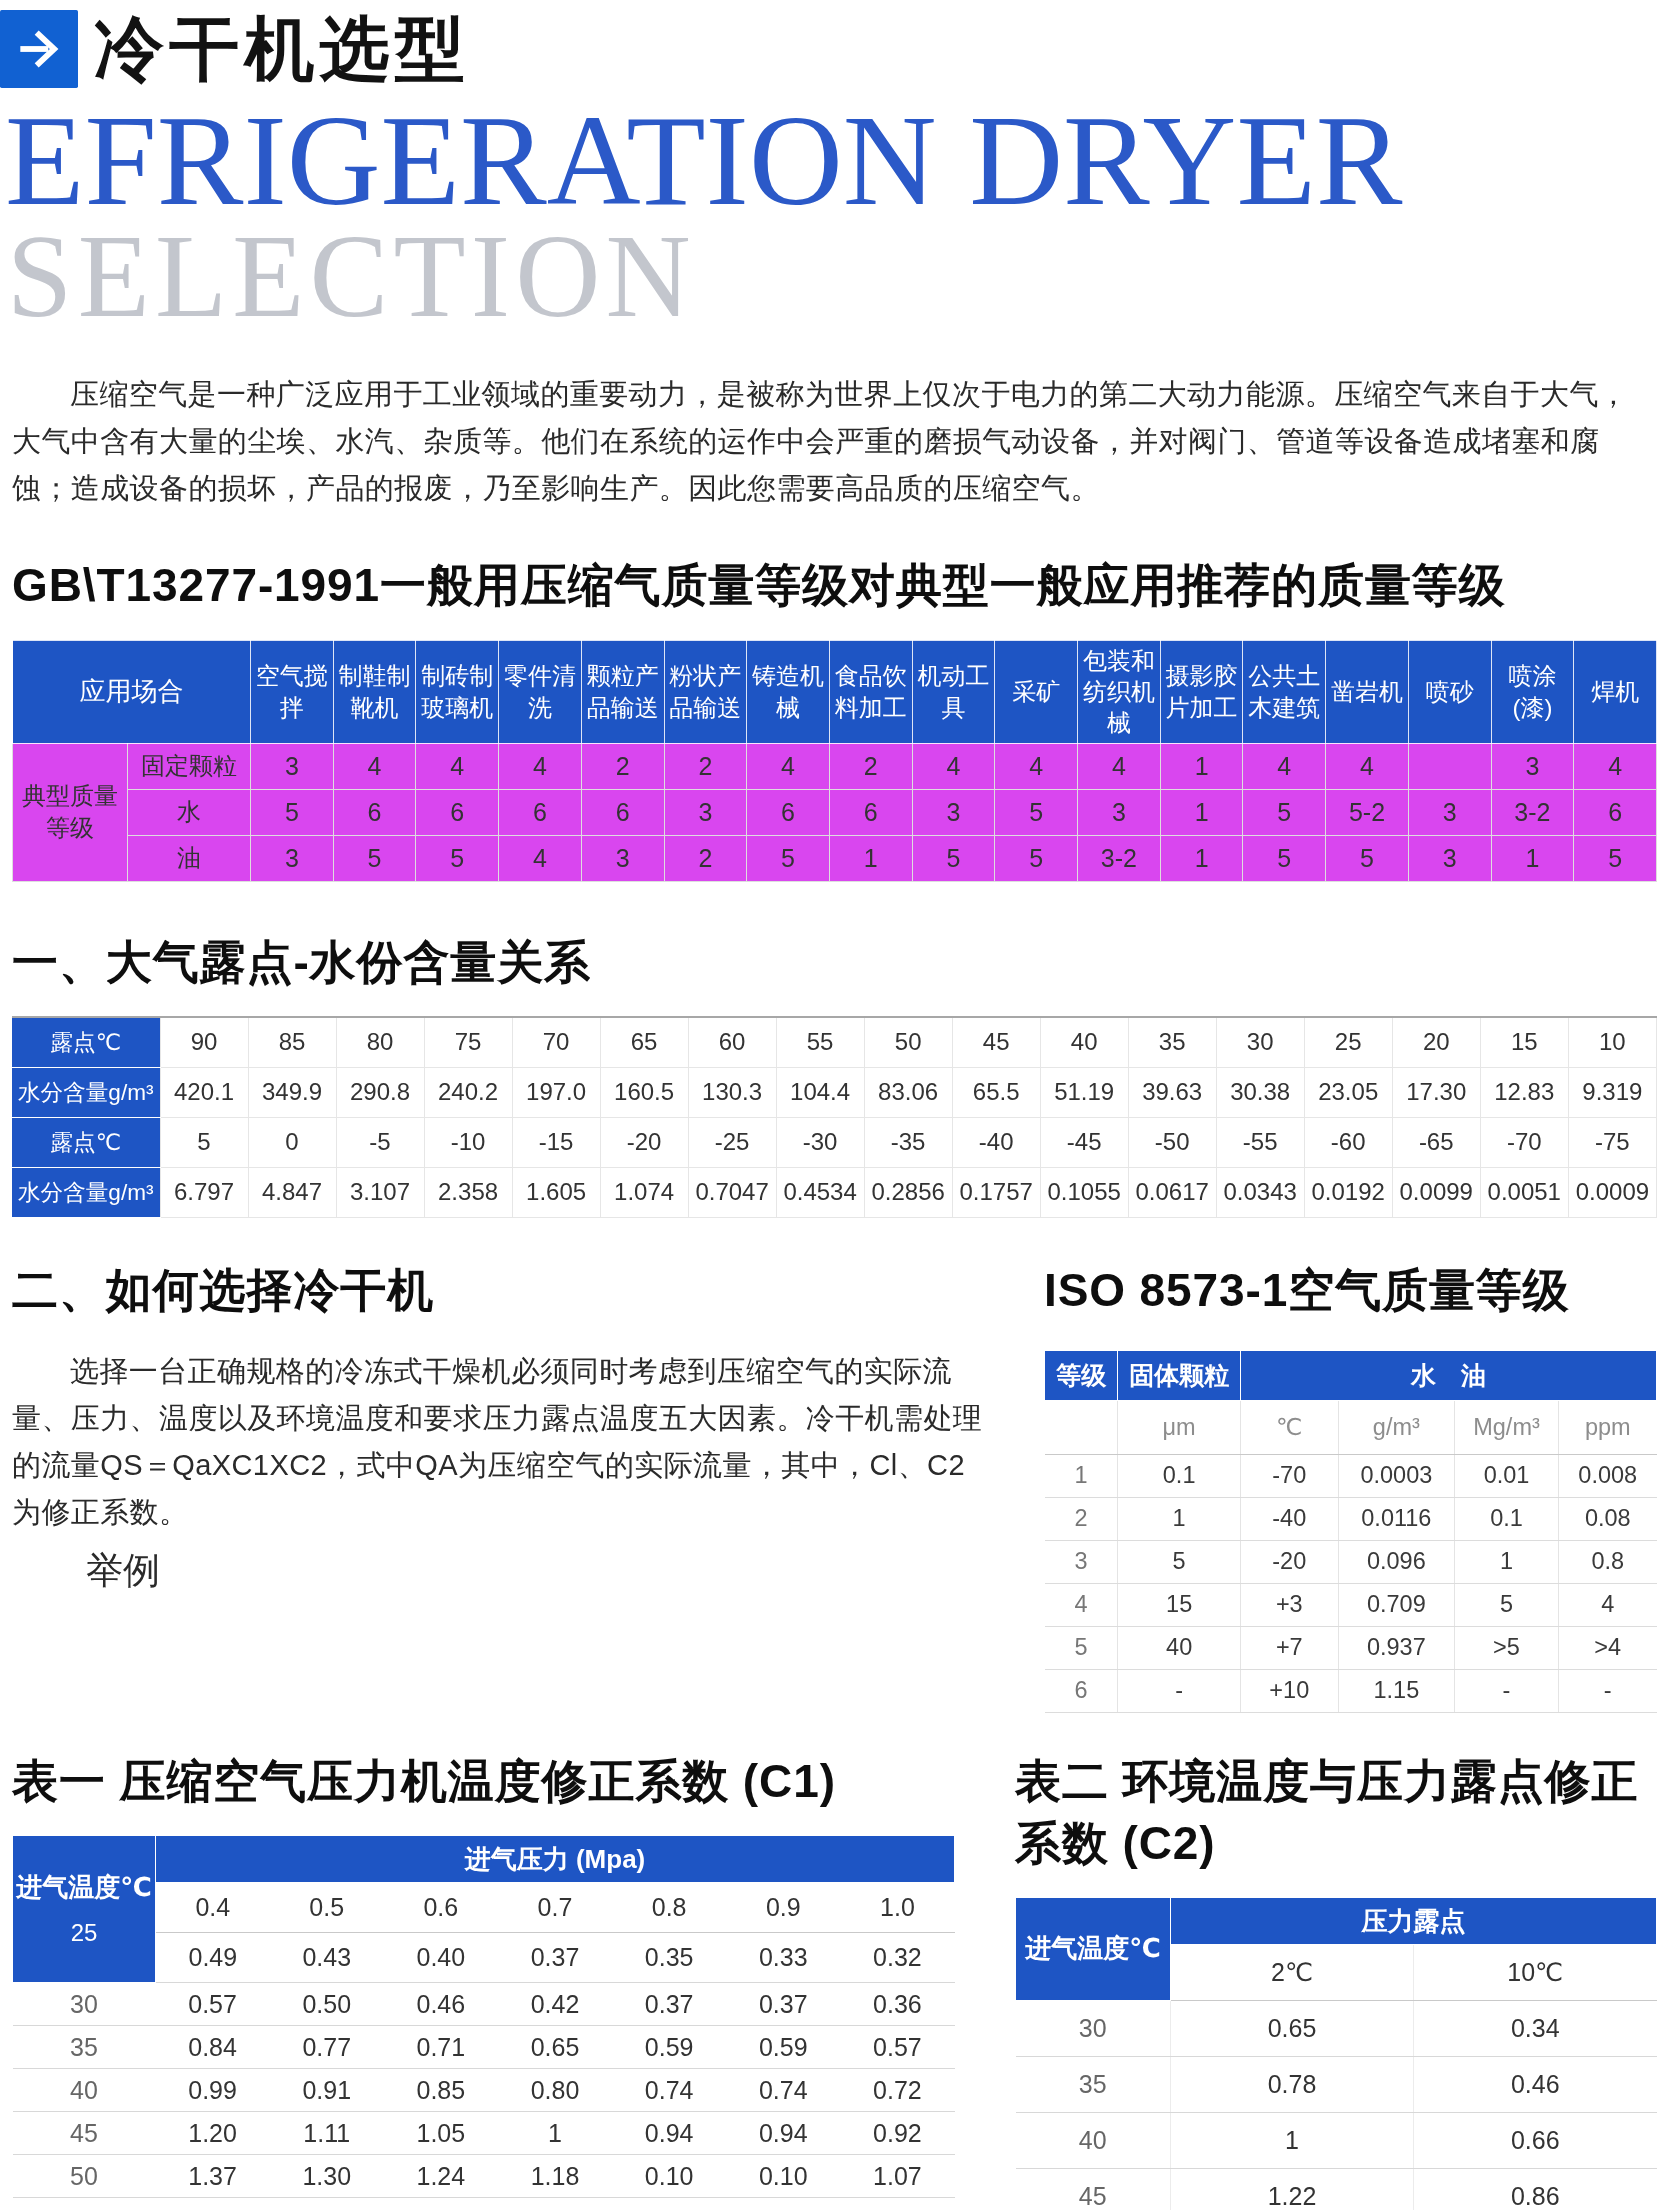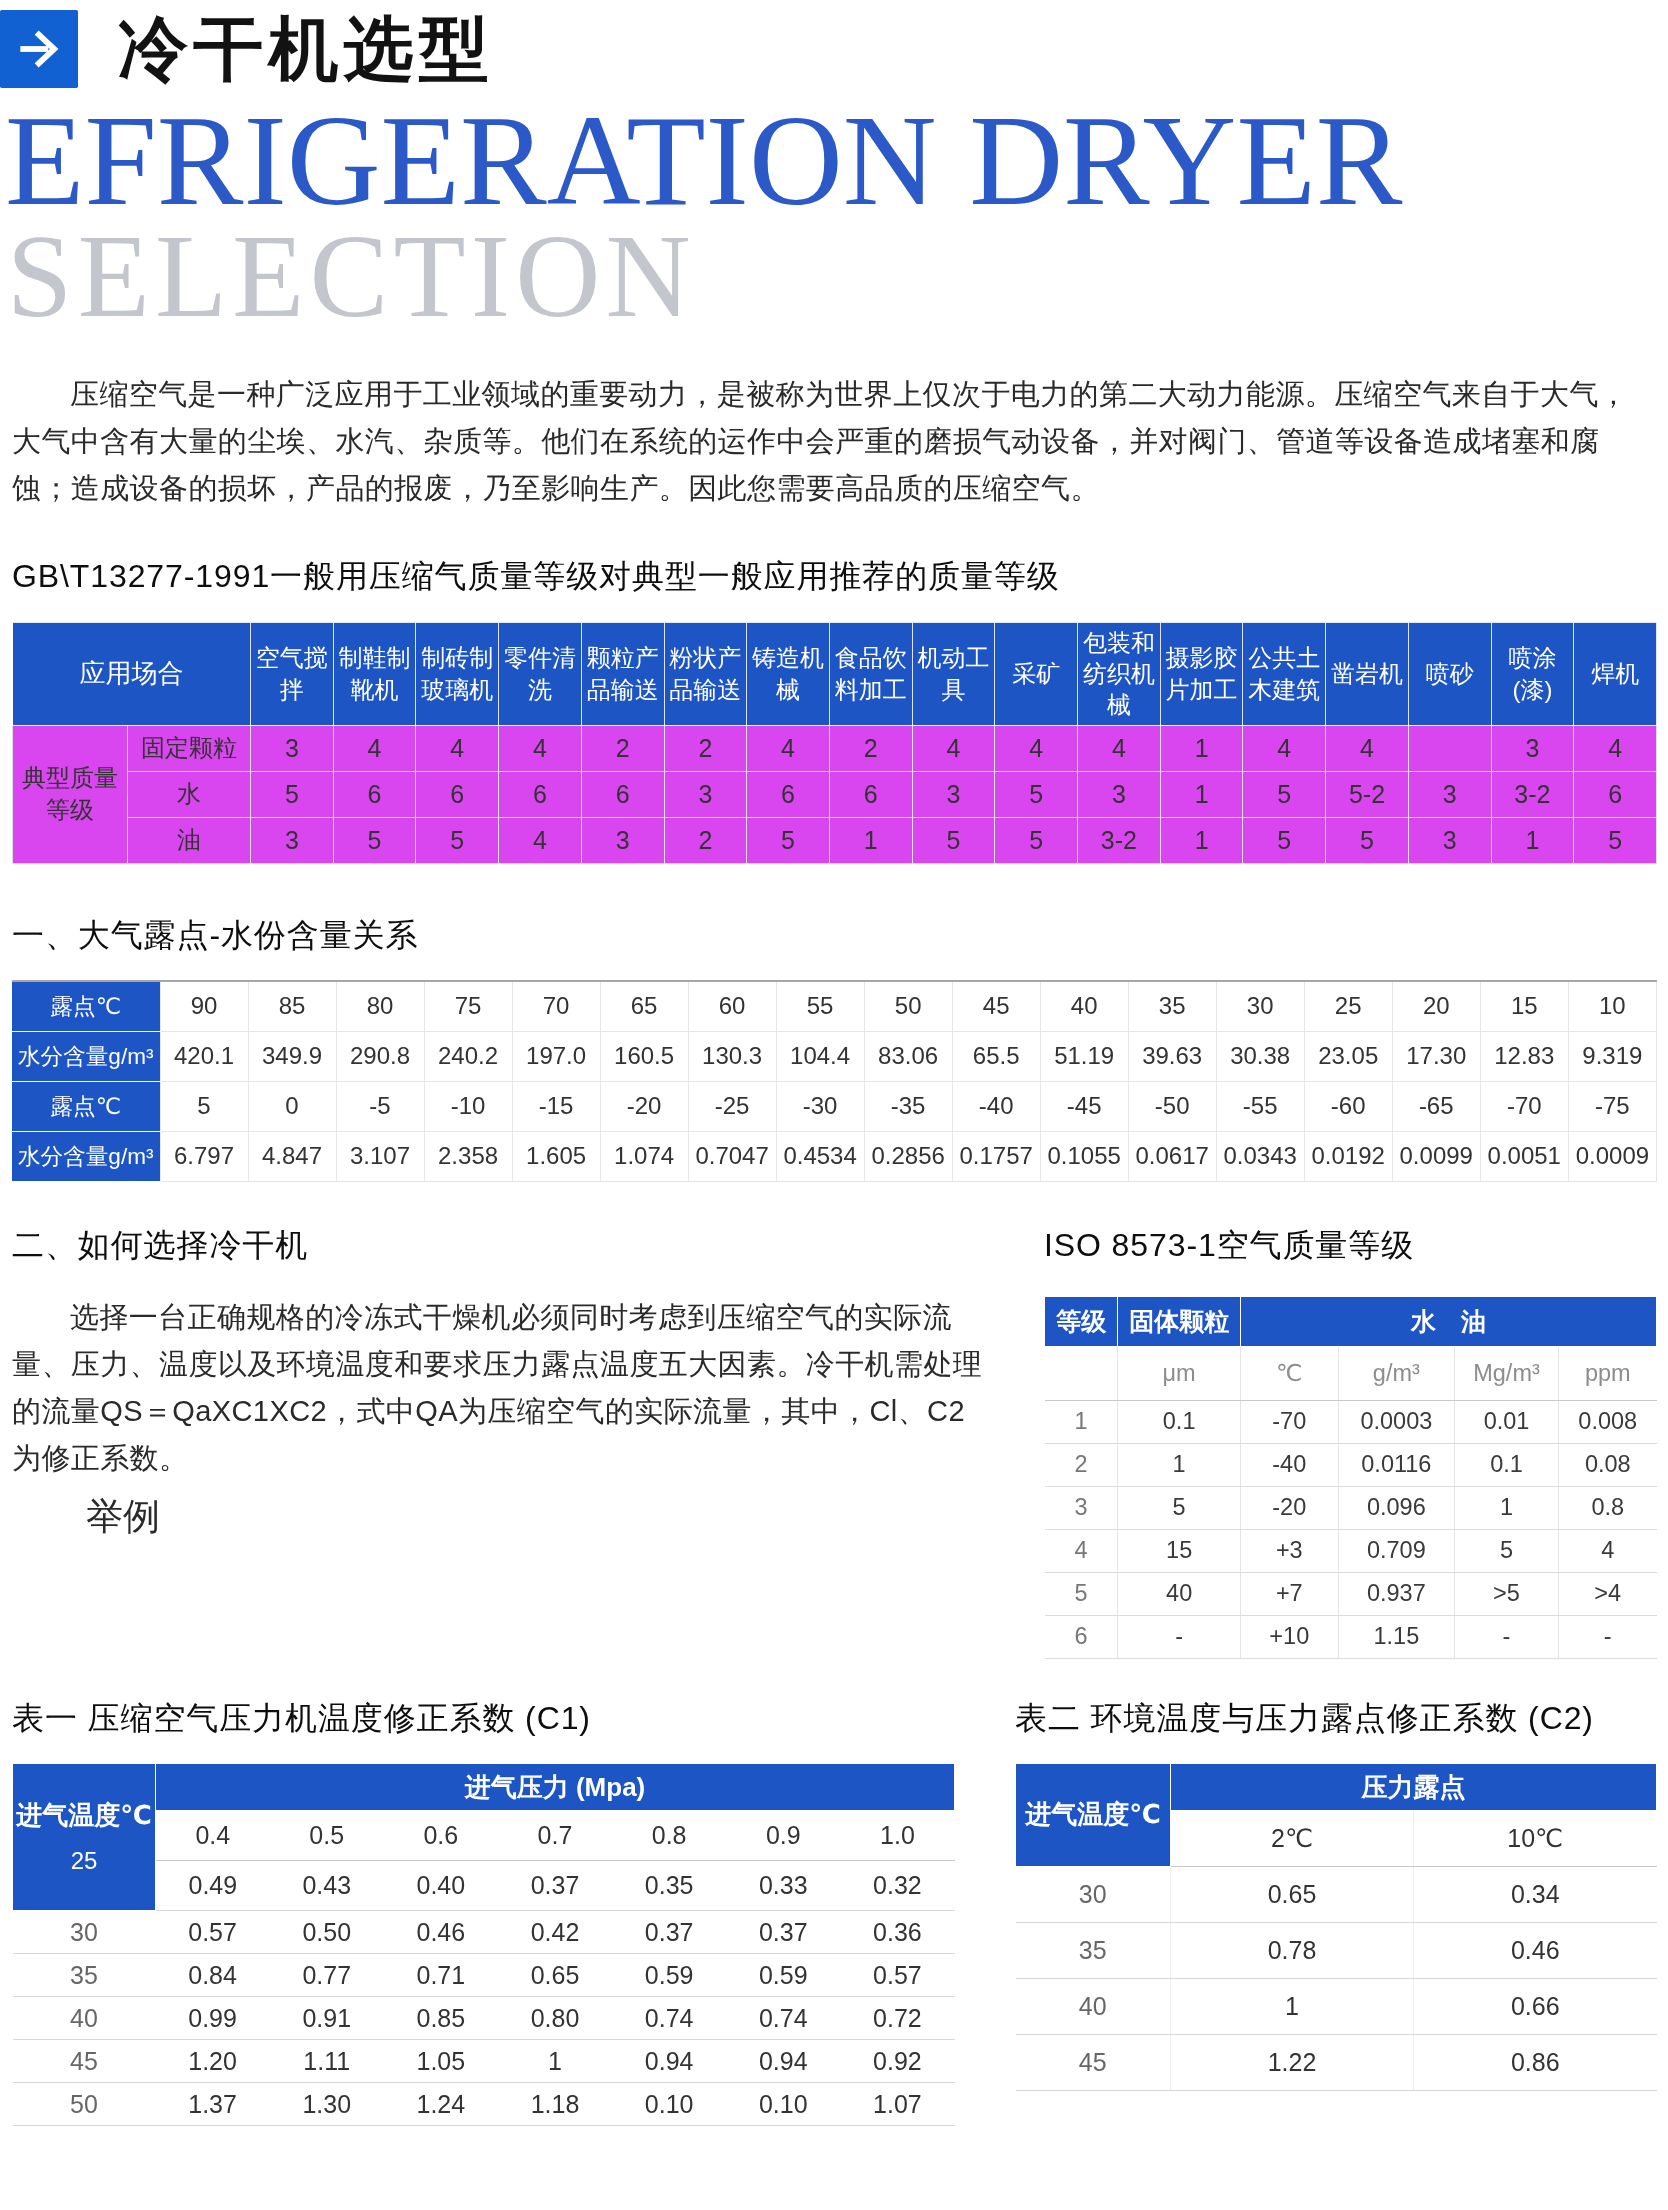--- a/index.html
+++ b/index.html
@@ -11,32 +11,32 @@
   *{margin:0;padding:0;box-sizing:border-box;}
   html,body{background:#ffffff;}
   body{
     width:1669px;height:2211px;
     font-family:"Liberation Sans","DejaVu Sans",sans-serif;
     color:#222;
   }
   .page{position:relative;width:1669px;height:2211px;overflow:hidden;padding:0 12px;background:#fff;}
 
   
-  .header-row{display:flex;align-items:center;gap:40px;padding-top:10.4px;}
+  .header-row{display:flex;align-items:center;gap:16px;padding-top:10.4px;}
   .arrow-icon{width:78px;height:78px;background:var(--icon-blue);display:flex;align-items:center;justify-content:center;flex:0 0 auto;margin-left:-12px;border-radius:1.7px;}
   .arrow-icon svg{width:56px;height:56px;}
   .title-cn{font-size:70px;font-weight:bold;color:#121212;letter-spacing:5.2px;line-height:1;}
   .title-en{font-family:"Liberation Serif","DejaVu Serif",serif;font-size:130px;line-height:1.02;color:var(--title-blue);white-space:nowrap;margin-left:-7px;margin-top:5.2px;}
   .title-sub{font-family:"Liberation Serif","DejaVu Serif",serif;font-size:118px;line-height:.95;color:var(--title-gray);white-space:nowrap;margin-left:-5.2px;letter-spacing:5.2px;margin-top:-5.2px;}
 
   
   .intro{margin-top:38px;font-size:29px;line-height:1.62;color:#2a2a2a;text-indent:2em;letter-spacing:0.4px;}
 
   
-  .sec-heading{font-size:32px;font-weight:normal;color:#0e0e0e;letter-spacing:0.9px;}
+  .sec-heading{font-size:46px;font-weight:bold;color:#0e0e0e;letter-spacing:0.9px;}
   .gb-heading{margin-top:43px;}
   .dew-heading{margin-top:50px;}
 
   
   table{border-collapse:collapse;table-layout:fixed;width:100%;}
   th,td{text-align:center;vertical-align:middle;}
 
   
   .gb-table{margin-top:22.6px;border-top:1.7px solid #8d94a0;border-bottom:1.7px solid #c7c7c7;}
   .gb-table th{background:var(--blue);color:#fff;font-weight:normal;font-size:24px;line-height:1.3;height:103px;border:0.9px solid rgba(255,255,255,.85);padding:3.5px 1.7px;}

